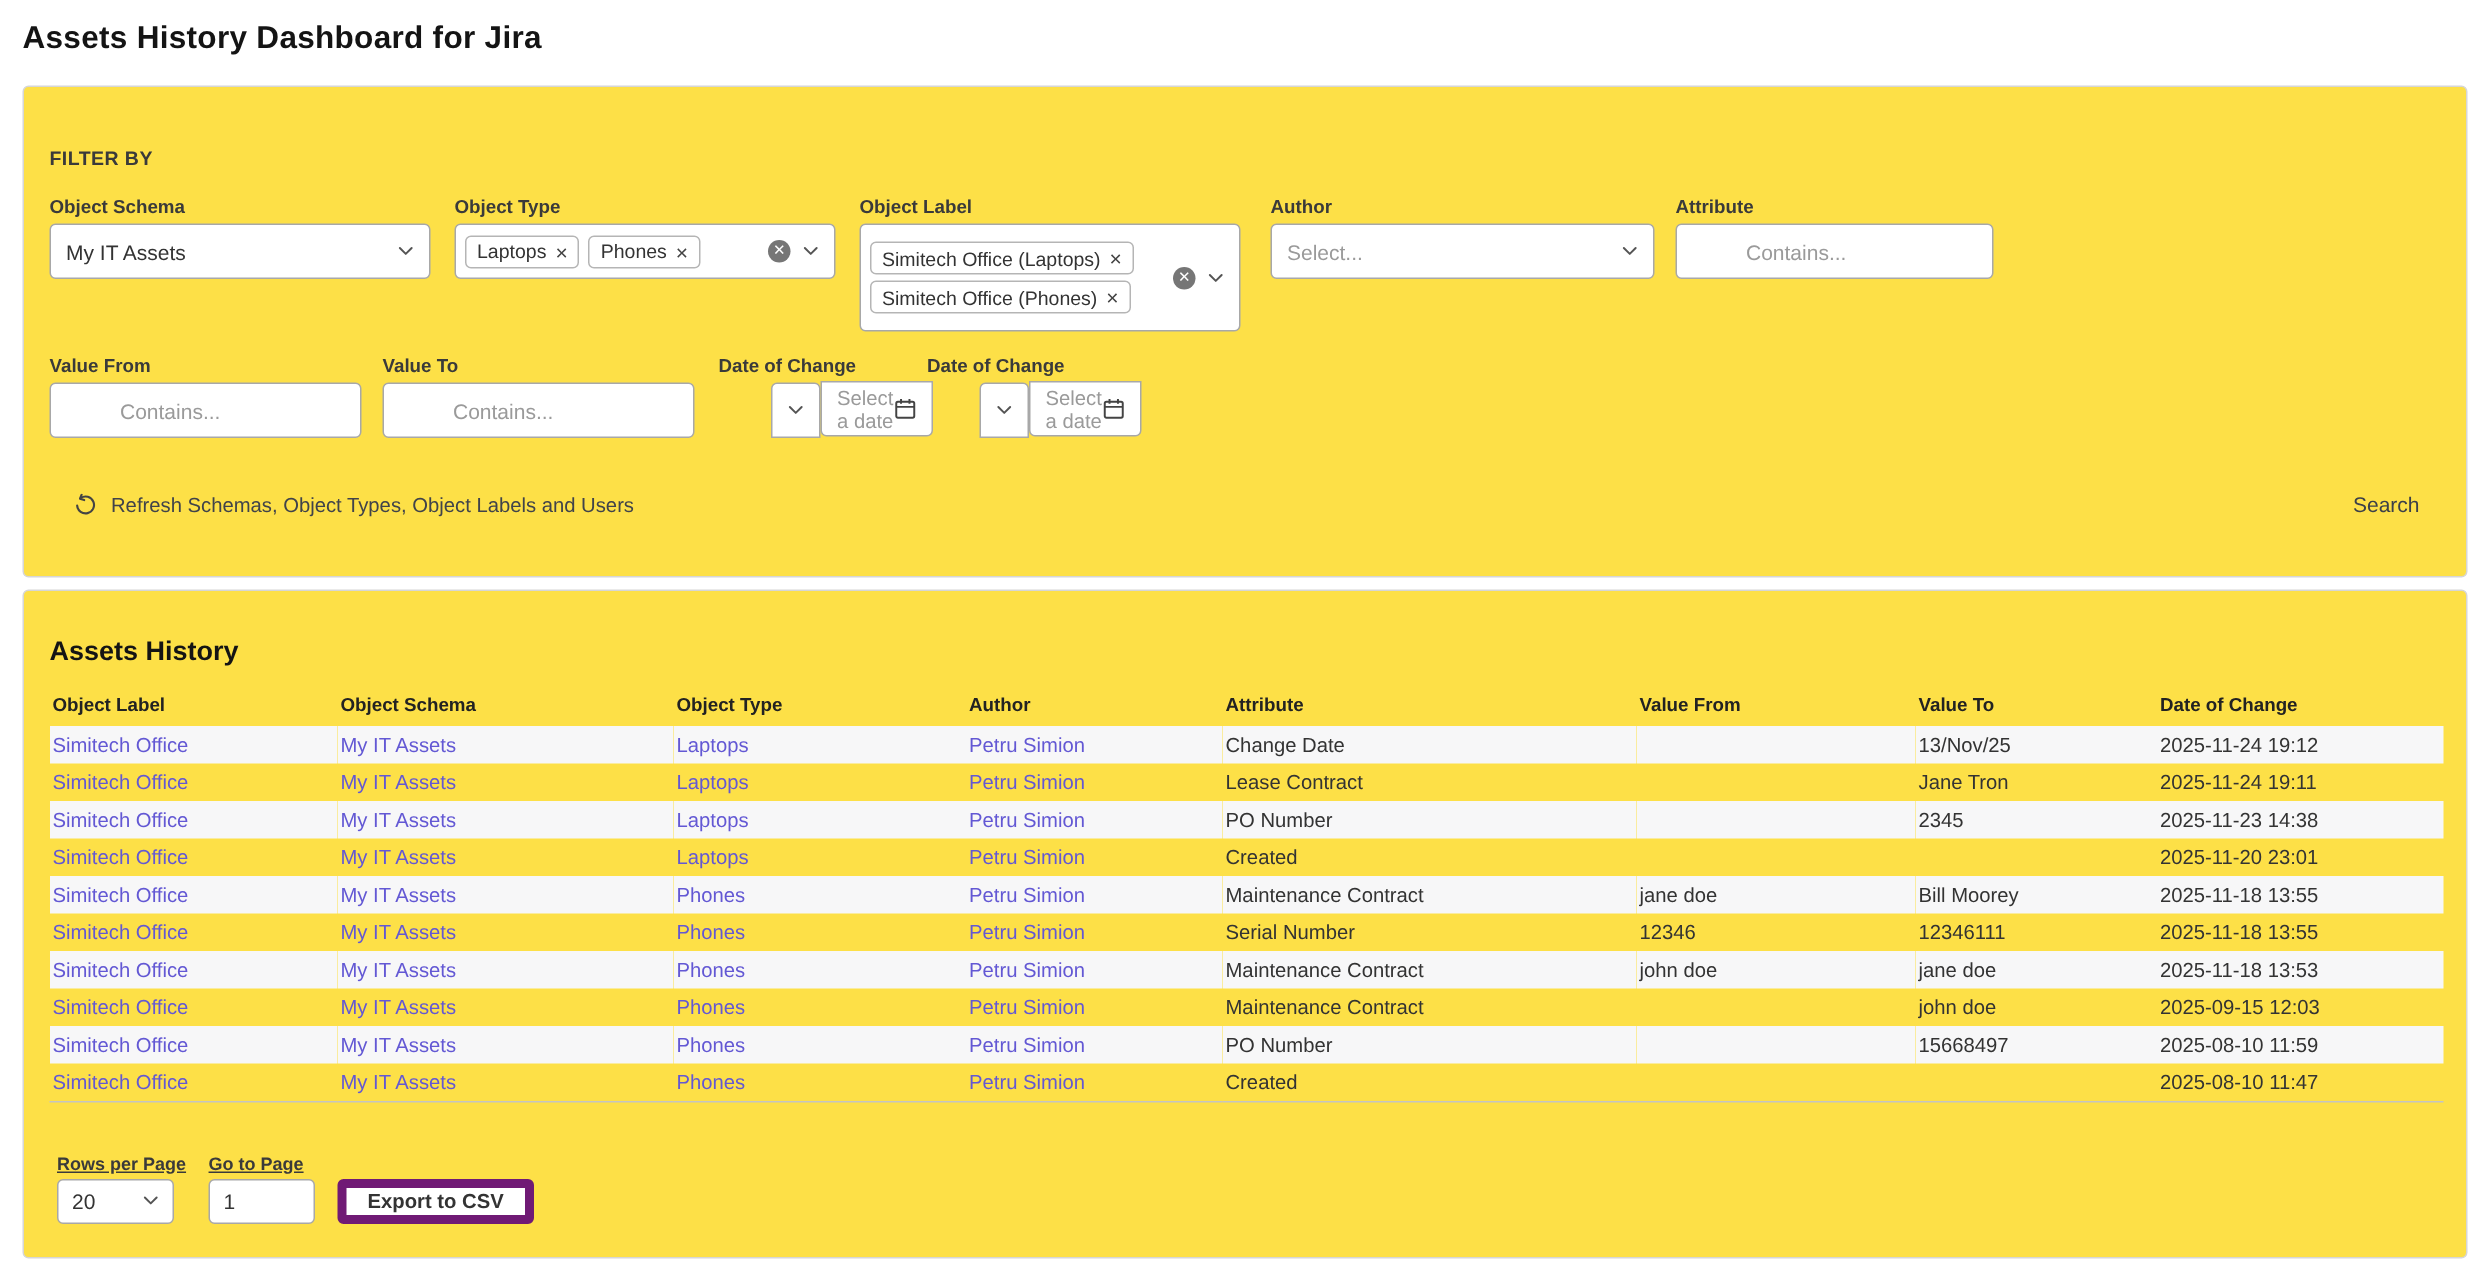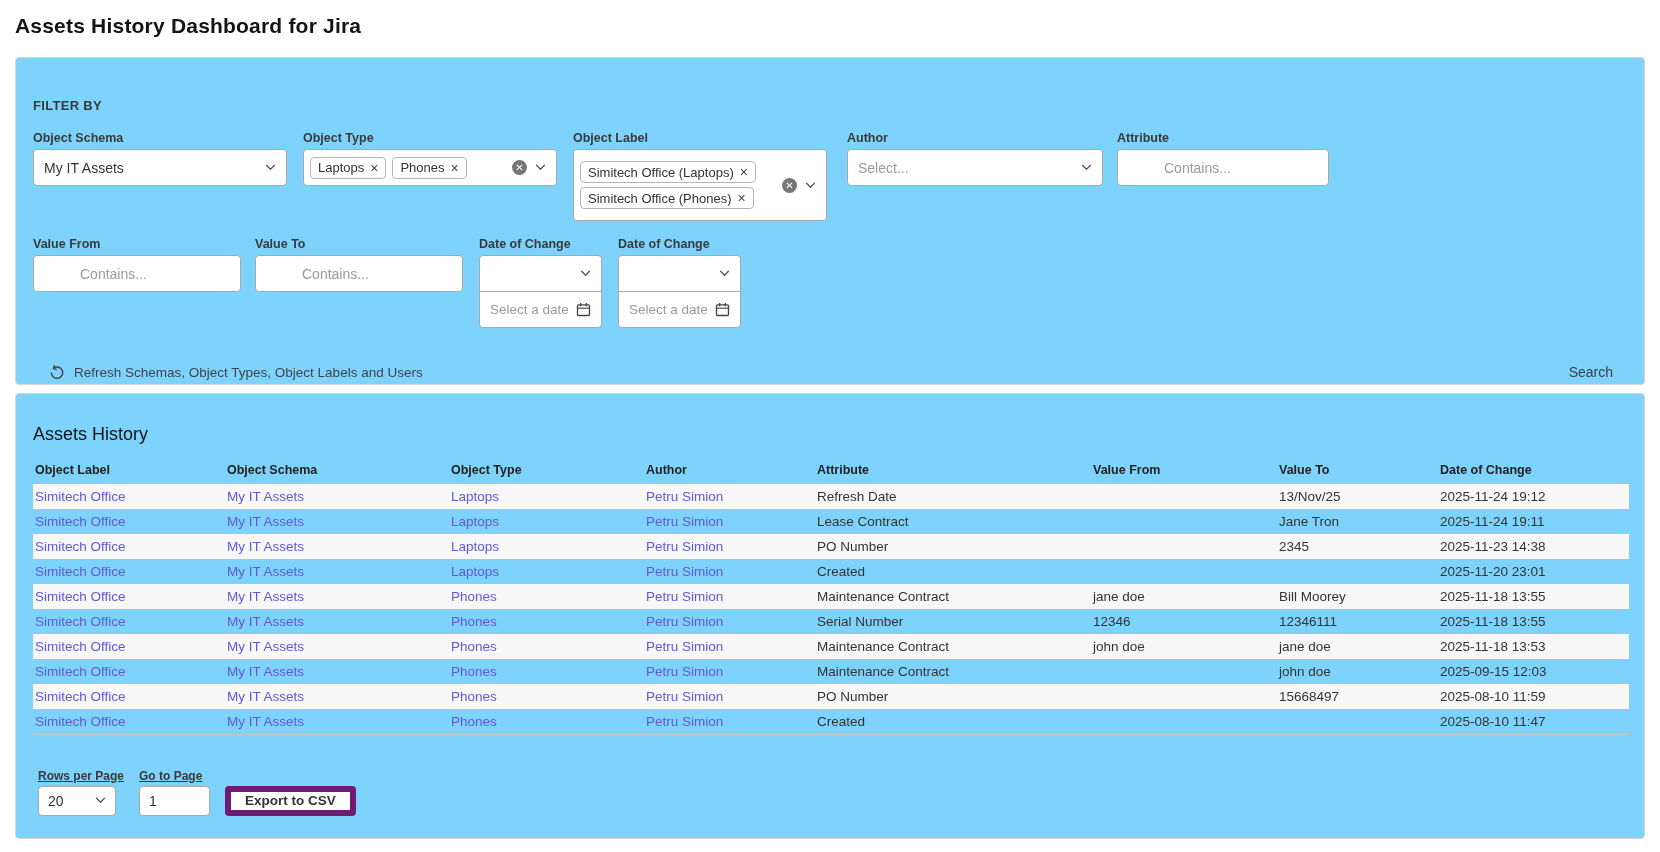--- a/index.html
+++ b/index.html
@@ -1,21 +1,21 @@
 <!DOCTYPE html>
 <html><head>
 <meta charset="utf-8">
 <style>
   * { box-sizing: border-box; margin: 0; padding: 0; }
   html,body { width: 1660px; height: 852px; background: #fff; overflow: hidden;
     font-family: "Liberation Sans", sans-serif; color: #333; }
   .page { padding: 14px 15px 0 15px; }
   .page-title { font-size: 21px; font-weight: bold; color: #141414; letter-spacing: .2px; margin-bottom: 19px; }
 
-  .panel { width: 1630px; border: 1px solid #d6d6d6; border-radius: 4px; background: #7dd3fc; }
+  .panel { width: 1630px; border: 1px solid #d6d6d6; border-radius: 4px; background: #fde047; }
 
   
   .filter-panel { padding: 40px 17px 17px 17px; height: 328px; }
   .filter-heading { font-size: 13px; font-weight: bold; color: #3a3a3a; letter-spacing: .3px; }
   .filter-row { display: flex; align-items: flex-start; margin-top: 18px; }
   .fgroup { display: flex; flex-direction: column; }
   .flabel { font-size: 12.5px; font-weight: bold; color: #3a3a3a; height: 18px; }
   .ctrl { border: 1px solid #a8a8a8; border-radius: 4px; background: #fff; height: 37px;
           display: flex; align-items: center; padding: 0 10px; font-size: 14px; color: #333; }
   .ctrl.tall { height: 72px; padding: 4px 10px 4px 6px; }
@@ -24,21 +24,21 @@
   input.ctrl::placeholder { color: #9a9a9a; }
   .spacer { flex: 1; }
   .chev { width: 11px; height: 7px; flex: 0 0 auto; }
   .chips-wrap { display: flex; gap: 6px; align-items: center; }
   .chips-col { display: flex; flex-direction: column; gap: 4px; align-items: flex-start; }
   .chip { display: inline-flex; align-items: center; gap: 6px; border: 1px solid #b5b5b5; border-radius: 4px;
           background: #fff; padding: 1px 7px; font-size: 13px; color: #333; white-space: nowrap; height: 22px; }
   .chip-x { color: #444; font-size: 14px; cursor: pointer; line-height: 1; }
   .clear-all { width: 15px; height: 15px; border-radius: 50%; background: #767676; color: #fff;
                font-size: 10px; line-height: 15px; text-align: center; margin-right: 8px; flex: 0 0 auto; cursor: pointer; }
-  .date-stack { display: flex; flex-direction: column; }
+  .date-stack { display: flex; flex-direction: row; margin-left: 35px; }
   .date-stack .ctrl + .ctrl { margin-top: -1px; border-top-left-radius: 0; border-top-right-radius: 0; }
   .date-stack .ctrl:first-child { border-bottom-left-radius: 0; border-bottom-right-radius: 0; }
   .cal-icon { width: 15px; height: 15px; flex: 0 0 auto; }
 
   .filter-footer { display: flex; align-items: center; margin-top: 36px; gap: 40px; }
   .refresh-link { display: flex; align-items: center; gap: 10px; font-size: 13.5px; font-weight: 500;
                   color: #40434a; cursor: pointer; padding-left: 16px; }
   .refresh-ico { width: 15px; height: 15px; }
   .search-btn { margin-left: auto; font-size: 14px; font-weight: 500; color: #3c4049; cursor: pointer; padding-right: 14px; }
 
@@ -48,21 +48,21 @@
   .w-olabel { width: 254px; margin-right: 20px; }
   .w-author { width: 256px; margin-right: 14px; }
   .w-attr   { width: 212px; }
   
   .w-vfrom { width: 208px; margin-right: 14px; }
   .w-vto   { width: 208px; margin-right: 16px; }
   .w-date  { width: 123px; margin-right: 16px; }
 
   
   .table-panel { margin-top: 8px; padding: 28px 17px 20px 17px; height: 446px; }
-  .table-heading { font-size: 18px; font-weight: normal; color: #141414; line-height: 24px; }
+  .table-heading { font-size: 18px; font-weight: bold; color: #141414; line-height: 24px; }
   table { border-collapse: collapse; table-layout: fixed; width: 1596px; margin-top: 14px; border-bottom: 1px solid #c4c4c4; }
   thead th { text-align: left; font-size: 12.5px; font-weight: bold; color: #222;
              height: 24px; vertical-align: middle; padding: 0 4px 4px 2px; }
   tbody td { font-size: 13.5px; height: 25px; vertical-align: middle; padding: 0 4px 0 2px;
              white-space: nowrap; overflow: hidden; color: #333; }
   tbody tr:nth-child(odd) { background: #f7f7f8; }
   .cell-link { color: #6358d4; text-decoration: none; cursor: pointer; }
 
   .pagination { display: flex; align-items: flex-end; margin-top: 34px; gap: 15px; padding-left: 5px; }
   .pgroup { display: flex; flex-direction: column; }
@@ -259,21 +259,21 @@
             <th>Value To</th>
             <th>Date of Change</th>
           </tr>
       </thead>
       <tbody>
           <tr>
             <td><span class="cell-link">Simitech Office</span></td>
             <td><span class="cell-link">My IT Assets</span></td>
             <td><span class="cell-link">Laptops</span></td>
             <td><span class="cell-link">Petru Simion</span></td>
-            <td>Refresh Date</td>
+            <td>Change Date</td>
             <td></td>
             <td>13/Nov/25</td>
             <td>2025-11-24 19:12</td>
           </tr>
           <tr>
             <td><span class="cell-link">Simitech Office</span></td>
             <td><span class="cell-link">My IT Assets</span></td>
             <td><span class="cell-link">Laptops</span></td>
             <td><span class="cell-link">Petru Simion</span></td>
             <td>Lease Contract</td>

